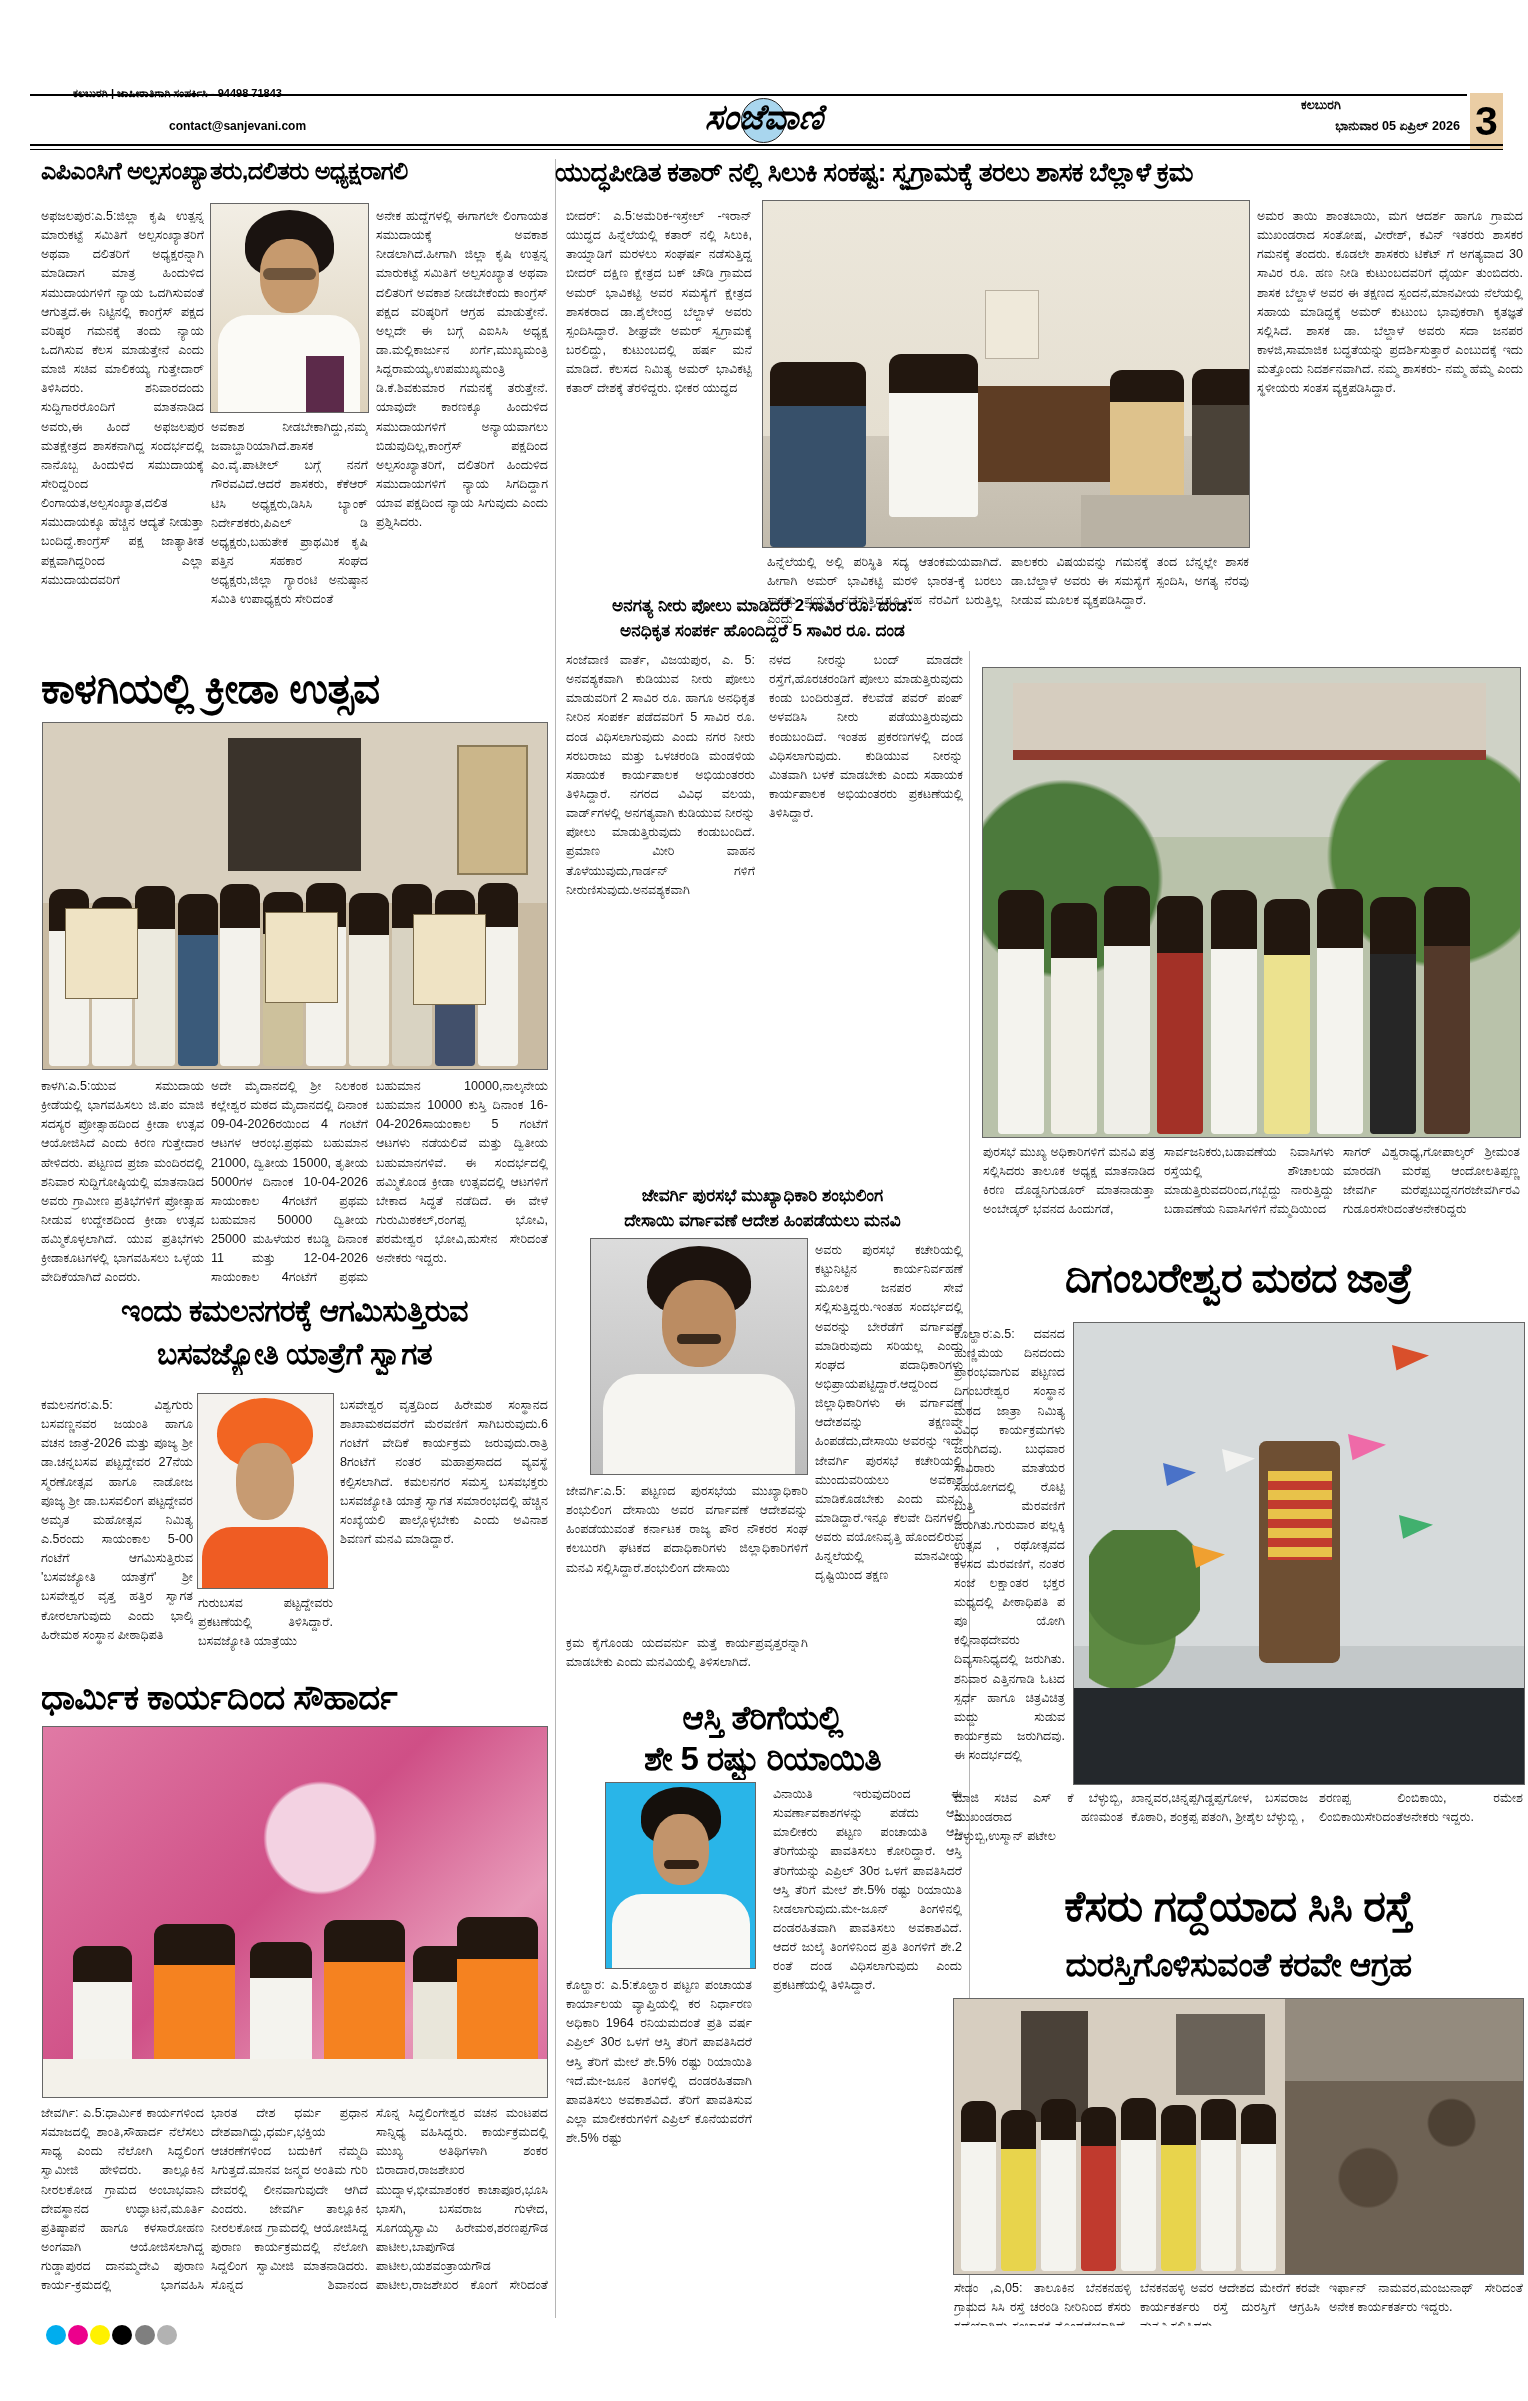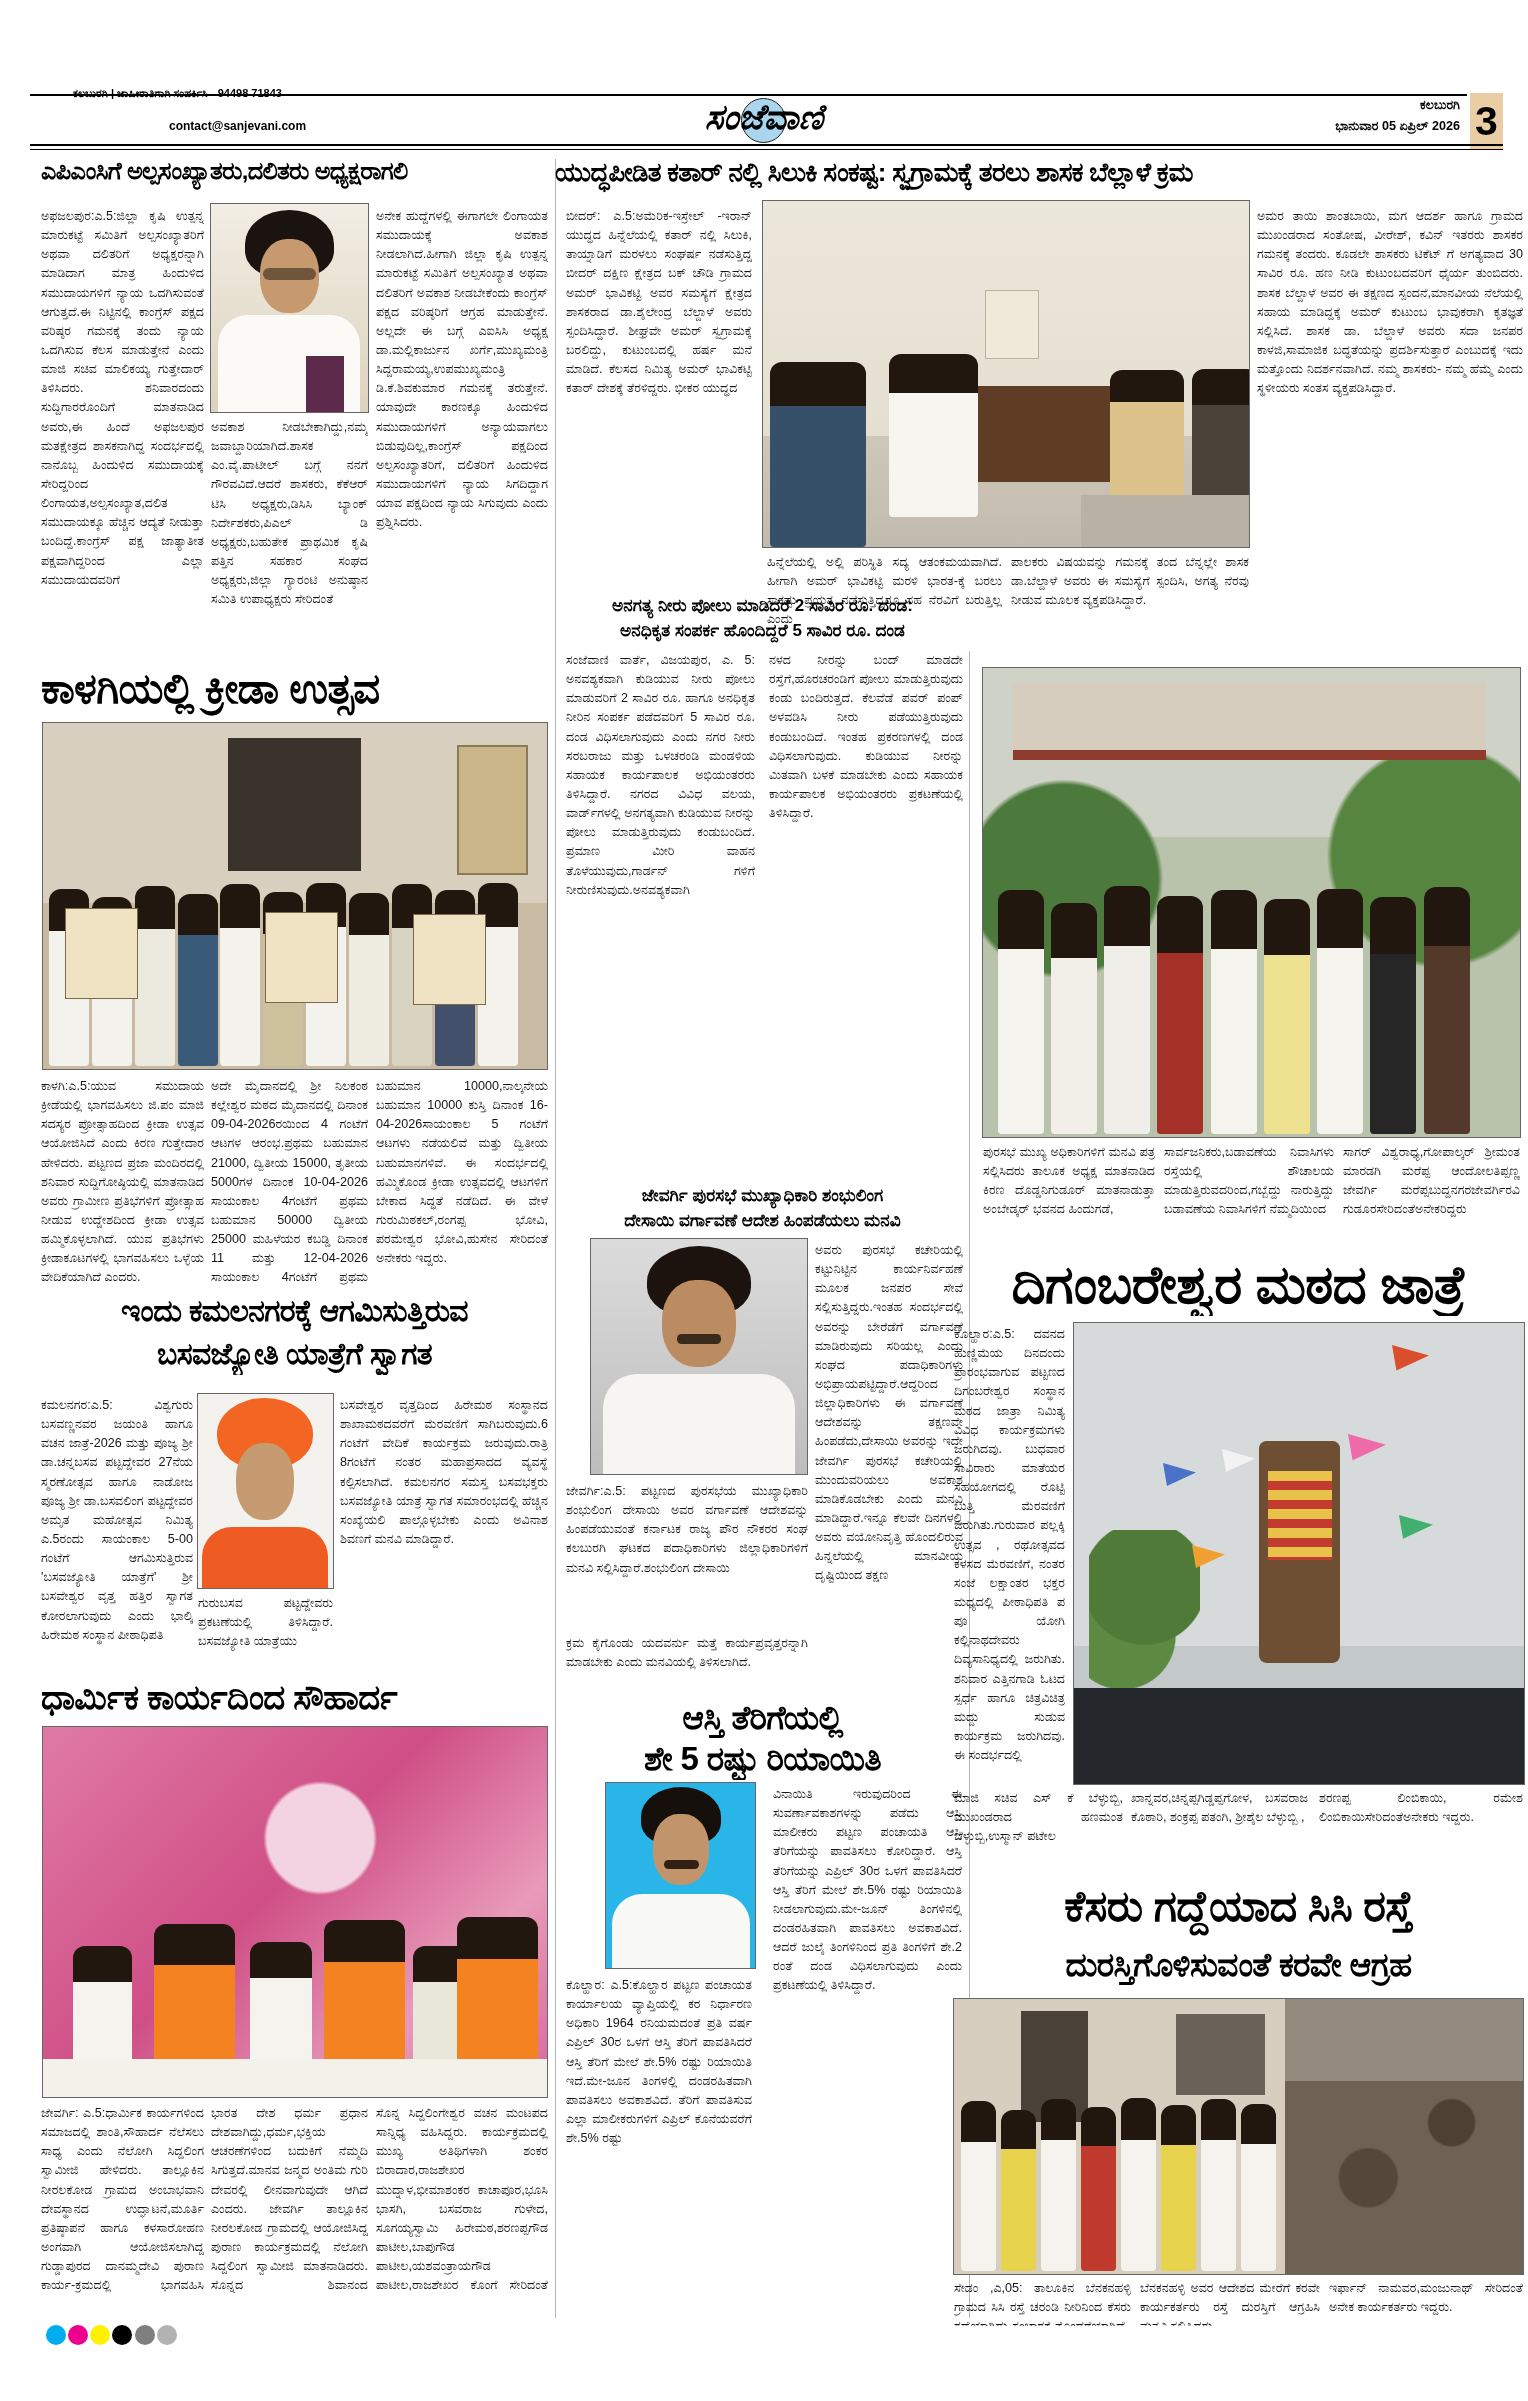--- a/index.html
+++ b/index.html
@@ -32,21 +32,21 @@
 
 <div class="page">
 
   <div class="rule" style="left:30px;top:94px;width:1437px;height:1.5px;"></div>
   <div class="hdr-small" style="left:41px;top:87px;padding-left:32px;">ಕಲಬುರಗಿ  |  ಜಾಹೀರಾತಿಗಾಗಿ ಸಂಪರ್ಕಿಸಿ - 94498 71843</div>
   <div class="hdr-small" style="left:169px;top:119px;font-weight:bold;font-size:12px;">contact@sanjevani.com</div>
 
   <div class="mast-circle" style="left:741px;top:98px;"></div>
   <div class="masthead" style="left:636px;top:97px;width:256px;">ಸಂಜೆವಾಣಿ</div>
 
-  <div class="hdr-small" style="left:1301px;top:98px;width:159px;text-align:right;font-size:12.6px;">ಕಲಬುರಗಿ</div>
+  <div class="hdr-small" style="left:1301px;top:98px;width:159px;text-align:left;font-size:12.6px;">ಕಲಬುರಗಿ</div>
   <div class="hdr-small" style="left:1257px;top:119px;width:203px;text-align:right;font-size:12.6px;">ಭಾನುವಾರ 05 ಏಪ್ರಿಲ್ 2026</div>
   <div class="pagebox" style="left:1470px;top:93px;width:33px;height:56px;line-height:56px;">3</div>
 
   <div class="rule" style="left:30px;top:144px;width:1473px;height:2.2px;"></div>
   <div class="rule" style="left:30px;top:149px;width:1473px;height:0.7px;"></div>
 
   <div class="vrule" style="left:555px;top:159px;height:2159px;"></div>
   <div class="vrule" style="left:969px;top:651px;height:1667px;"></div>
 
   <div class="hl" style="left:41px;top:157px;width:507px;height:43px;font-size:24px;">ಎಪಿಎಂಸಿಗೆ ಅಲ್ಪಸಂಖ್ಯಾತರು,ದಲಿತರು ಅಧ್ಯಕ್ಷರಾಗಲಿ</div>
@@ -161,21 +161,21 @@
     <div class="fig" style="left:228px;width:46px;height:244px;--s:#f4f3ee;"></div>
     <div class="fig" style="left:281px;width:46px;height:235px;--s:#ece28f;"></div>
     <div class="fig" style="left:334px;width:46px;height:245px;--s:#f4f3ee;"></div>
     <div class="fig" style="left:387px;width:46px;height:237px;--s:#262626;"></div>
     <div class="fig" style="left:441px;width:46px;height:247px;--s:#53392a;"></div>
   </div>
   <div class="body-txt" style="left:983px;top:1143px;width:172px;height:105px;">ಪುರಸಭೆ ಮುಖ್ಯ ಅಧಿಕಾರಿಗಳಿಗೆ ಮನವಿ ಪತ್ರ ಸಲ್ಲಿಸಿದರು ತಾಲೂಕ ಅಧ್ಯಕ್ಷ ಮಾತನಾಡಿದ ಕಿರಣ ದೊಡ್ಡನಿಗುಡೂರ್ ಮಾತನಾಡುತ್ತಾ ಅಂಬೇಡ್ಕರ್ ಭವನದ ಹಿಂದುಗಡೆ,</div>
   <div class="body-txt" style="left:1164px;top:1143px;width:170px;height:105px;">ಸಾರ್ವಜನಿಕರು,ಬಡಾವಣೆಯ ನಿವಾಸಿಗಳು ರಸ್ತೆಯಲ್ಲಿ ಶೌಚಾಲಯ ಮಾಡುತ್ತಿರುವದರಿಂದ,ಗಬ್ಬೆದ್ದು ನಾರುತ್ತಿದ್ದು ಬಡಾವಣೆಯ ನಿವಾಸಿಗಳಿಗೆ ನೆಮ್ಮದಿಯಿಂದ</div>
   <div class="body-txt" style="left:1343px;top:1143px;width:177px;height:105px;">ಸಾಗರ್ ವಿಶ್ವರಾಧ್ಯ,ಗೋಪಾಲ್ಕರ್ ಶ್ರೀಮಂತ ಮಾರಡಗಿ ಮರೆಪ್ಪ ಆಂದೋಲತಿಪ್ಪಣ್ಣ ಜೇವರ್ಗಿ ಮರೆಪ್ಪಬುದ್ದನಗರಜೇವರ್ಗಿರವಿ ಗುಡೂರಸೇರಿದಂತೆಅನೇಕರಿದ್ದರು</div>
 
-  <div class="hl center" style="left:954px;top:1254px;width:569px;height:62px;font-size:53px;">ದಿಗಂಬರೇಶ್ವರ ಮಠದ ಜಾತ್ರೆ</div>
+  <div class="hl center" style="left:954px;top:1254px;width:569px;height:62px;font-size:41px;font-family:Liberation Serif, serif;">ದಿಗಂಬರೇಶ್ವರ ಮಠದ ಜಾತ್ರೆ</div>
   <div class="body-txt" style="left:954px;top:1325px;width:111px;height:458px;">ಕೊಲ್ಹಾರ:ಎ.5: ದವನದ ಹುಣ್ಣಿಮೆಯ ದಿನದಂದು ಪ್ರಾರಂಭವಾಗುವ ಪಟ್ಟಣದ ದಿಗಂಬರೇಶ್ವರ ಸಂಸ್ಥಾನ ಮಠದ ಜಾತ್ರಾ ನಿಮಿತ್ಯ ವಿವಿಧ ಕಾರ್ಯಕ್ರಮಗಳು ಜರುಗಿದವು. ಬುಧವಾರ ಸಾವಿರಾರು ಮಾತೆಯರ ಸಹಯೋಗದಲ್ಲಿ ರೊಟ್ಟಿ ಬುತ್ತಿ ಮೆರವಣಿಗೆ ಜರುಗಿತು.ಗುರುವಾರ ಪಲ್ಲಕ್ಕಿ ಉತ್ಸವ , ರಥೋತ್ಸವದ ಕಳಸದ ಮೆರವಣಿಗೆ, ನಂತರ ಸಂಜೆ ಲಕ್ಷಾಂತರ ಭಕ್ತರ ಮಧ್ಯದಲ್ಲಿ ಪೀಠಾಧಿಪತಿ ಪ ಪೂ ಯೋಗಿ ಕಲ್ಲಿನಾಥದೇವರು ದಿವ್ಯಸಾನಿಧ್ಯದಲ್ಲಿ ಜರುಗಿತು. ಶನಿವಾರ ಎತ್ತಿನಗಾಡಿ ಓಟದ ಸ್ಪರ್ಧೆ ಹಾಗೂ ಚಿತ್ರವಿಚಿತ್ರ ಮದ್ದು ಸುಡುವ ಕಾರ್ಯಕ್ರಮ ಜರುಗಿದವು. ಈ ಸಂದರ್ಭದಲ್ಲಿ</div>
   <div class="photo" style="left:1074px;top:1323px;width:450px;height:461px;background:linear-gradient(#d6dadb 0 70%,#c3c8c9 70% 100%);">
     <div class="abs" style="left:15px;top:207px;width:111px;height:177px;background:radial-gradient(circle at 50% 30%,#4f7a38 0 45%,transparent 46%),radial-gradient(circle at 30% 60%,#5d8a42 0 40%,transparent 41%);"></div>
     <div class="abs" style="left:185px;top:118px;width:81px;height:222px;background:#6e4f33;border-radius:7.4px;"></div>
     <div class="abs" style="left:194px;top:148px;width:64px;height:89px;background:repeating-linear-gradient(#e8c24a 0 10.4px,#c23b2e 10.4px 19px);"></div>
     <div class="flag" style="left:318px;top:22px;width:37px;height:30px;background:#d94f2b;"></div>
     <div class="flag" style="left:89px;top:140px;width:33px;height:27px;background:#4a72c8;"></div>
     <div class="flag" style="left:148px;top:126px;width:33px;height:27px;background:#f2f2f0;"></div>
     <div class="flag" style="left:274px;top:111px;width:38px;height:31px;background:#ef6aa8;"></div>
     <div class="flag" style="left:325px;top:192px;width:34px;height:28px;background:#41b06e;"></div>

